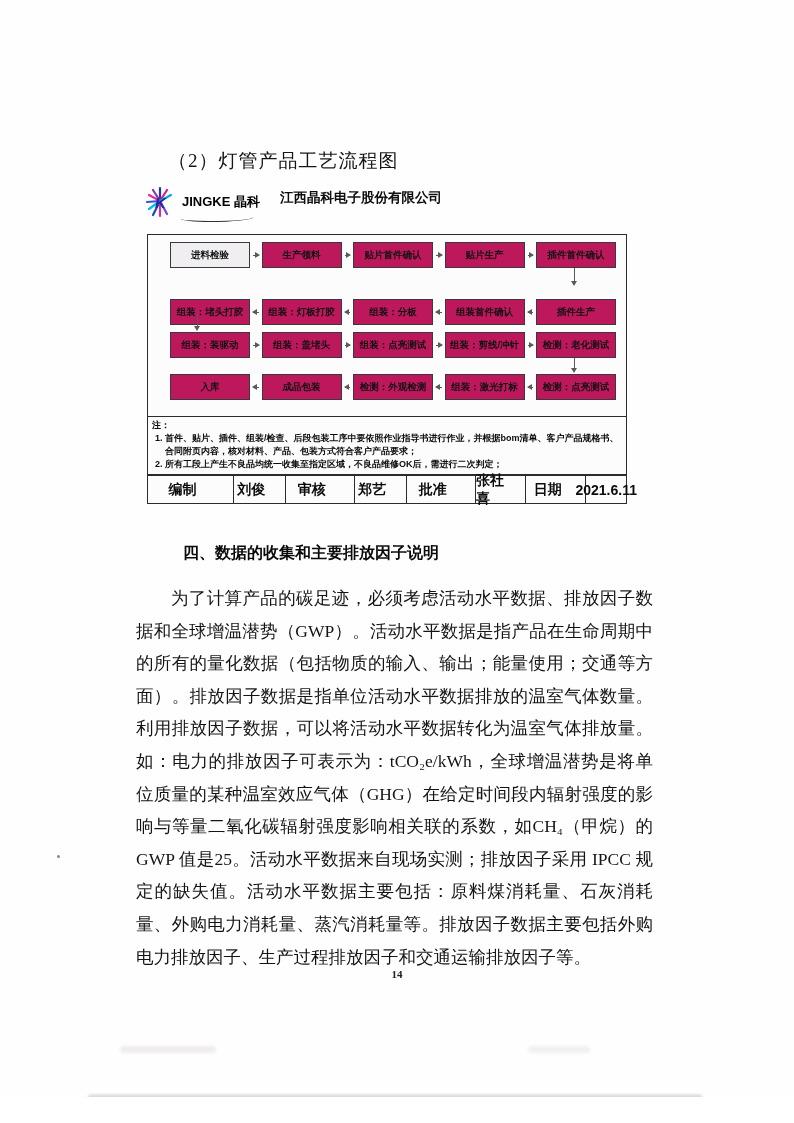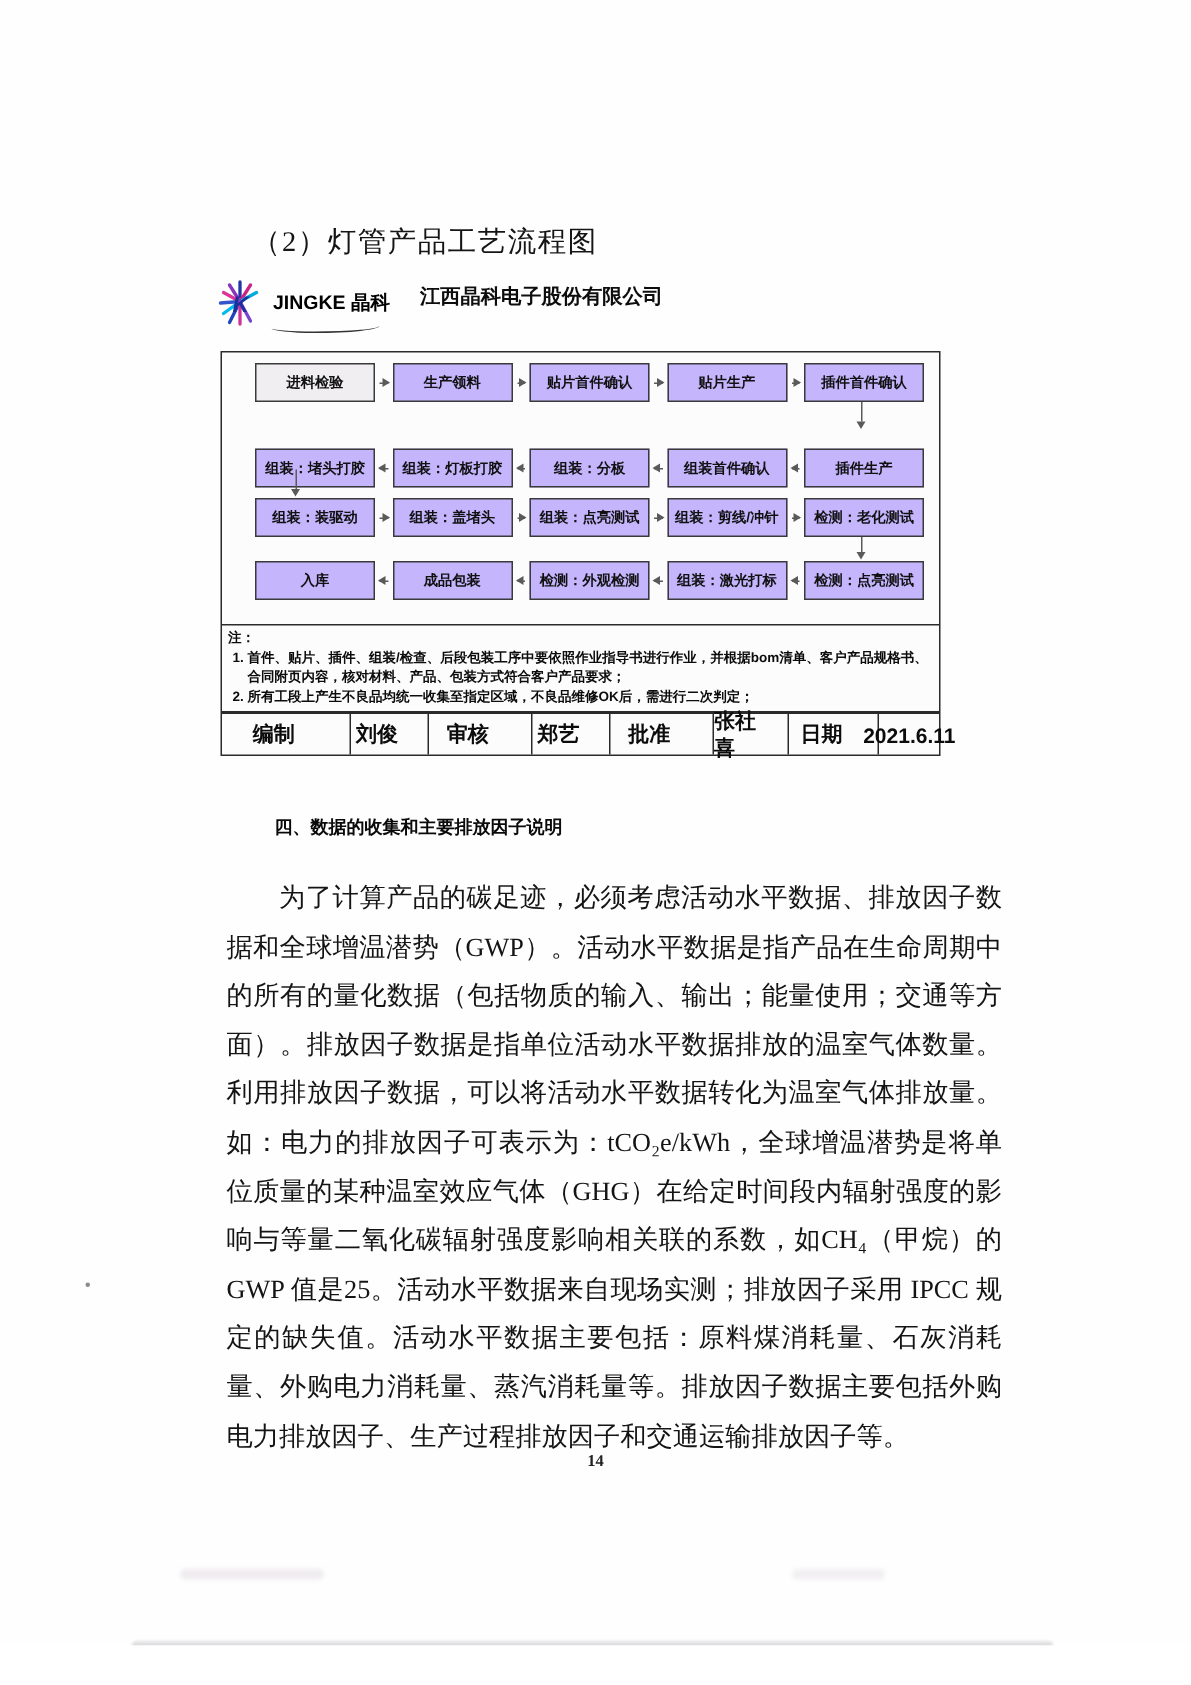--- a/index.html
+++ b/index.html
@@ -21,21 +21,21 @@
            font-family:"Liberation Sans", sans-serif;font-weight:bold;font-size:13.5px;color:#0d0d0d;}
   .flow-title{position:absolute;left:280px;top:216px;width:240px;text-align:center;
               font-family:"Liberation Sans", sans-serif;font-weight:bold;font-size:12px;color:#0d0d0d;margin-top:45px;}
 
   
   .frame{position:absolute;left:147px;top:234px;width:480px;box-sizing:border-box;
          border:1.6px solid #2b2b2b;background:#fdfcfc;}
   .flow-area{position:relative;height:181px;}
   .frow{position:absolute;left:10px;right:10px;display:flex;justify-content:space-between;align-items:center;margin-left:12px;}
   .r1{top:7px}.r2{top:64px}.r3{top:97px}.r4{top:139px}
-  .fbox{width:80px;height:26px;box-sizing:border-box;border:1.1px solid #3a3a3a;background:#c4b5fd;
+  .fbox{width:80px;height:26px;box-sizing:border-box;border:1.1px solid #3a3a3a;background:#be185d;
         display:flex;align-items:center;justify-content:center;
         font-family:"Liberation Sans", sans-serif;font-weight:bold;font-size:9.5px;color:#111;
         white-space:nowrap;}
   .fbox.shaded{background:#f0eef1;}
   .conn{flex:1;position:relative;height:1px;background:#5a5a5a;margin:0 3px;align-self:center;}
   .ah{position:absolute;top:50%;transform:translateY(-50%);width:0;height:0;
       border-top:3.5px solid transparent;border-bottom:3.5px solid transparent;}
   .conn.right .ah{right:-1px;border-left:5px solid #5a5a5a;}
   .conn.left  .ah{left:-1px;border-right:5px solid #5a5a5a;}
   .varrow{position:absolute;width:1px;background:#5a5a5a;}
@@ -53,23 +53,23 @@
 
   
   .sig{display:flex;border-top:2px solid #2b2b2b;height:27px;
        font-family:"Liberation Sans", sans-serif;font-weight:bold;font-size:14px;color:#0c0c0c;gap:16px;}
   .sig>div{display:flex;align-items:center;justify-content:center;box-sizing:border-box;}
   .sig>div+div{border-left:1.5px solid #2b2b2b;}
   .sc1{width:19.5%}.sc2{width:10%}.sc3{width:15%}.sc4{width:10%}
   .sc5{width:15%}.sc6{width:9.5%}.sc7{width:12.5%}.sc8{width:8.5%}
 
   .sec-heading{position:absolute;left:183px;top:543px;margin:0;
-               font-family:"Liberation Sans", sans-serif;font-weight:bold;font-size:12px;color:#0a0a0a;}
-
-  .body-text{position:absolute;left:151px;top:582px;width:517px;margin:0;
+               font-family:"Liberation Sans", sans-serif;font-weight:bold;font-size:16px;color:#0a0a0a;}
+
+  .body-text{position:absolute;left:136px;top:582px;width:517px;margin:0;
              font-size:17.5px;line-height:32.6px;text-align:justify;text-indent:2em;color:#141414;}
 
   .page-num{position:absolute;left:0;top:968px;width:100%;text-align:center;
             font-weight:bold;font-size:11px;color:#222;}
 
   .speck{position:absolute;left:57px;top:855px;width:3px;height:3px;border-radius:50%;background:#8a8a8a;}
   .smudge{position:absolute;height:7px;border-radius:4px;filter:blur(1.5px);opacity:.55;}
   .sm-l{left:120px;top:1046px;width:96px;background:#e3dde4;}
   .sm-r{left:528px;top:1046px;width:62px;background:#e8e3e9;}
   .edge-shadow{position:absolute;left:88px;right:92px;top:1094px;height:15px;border-radius:3px;

